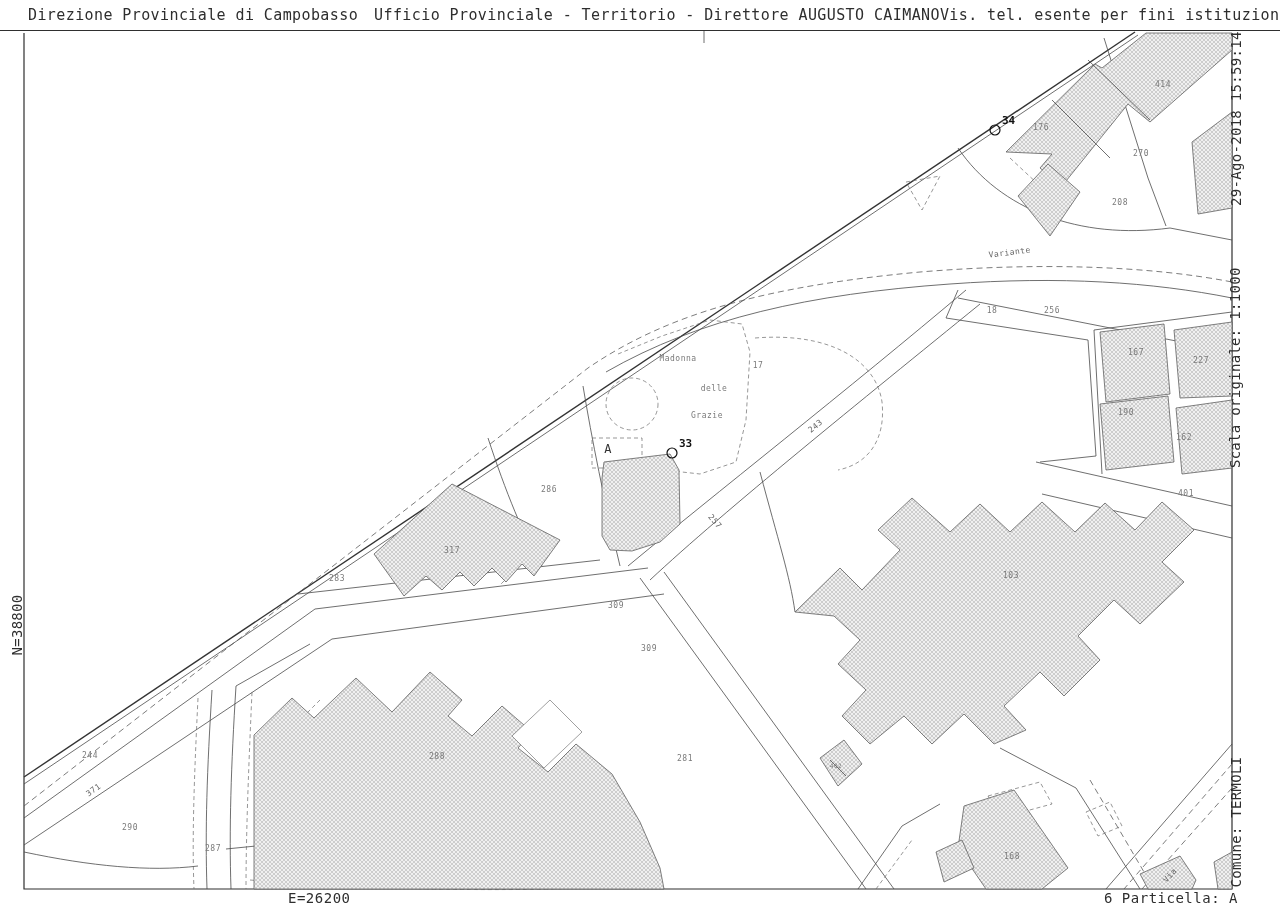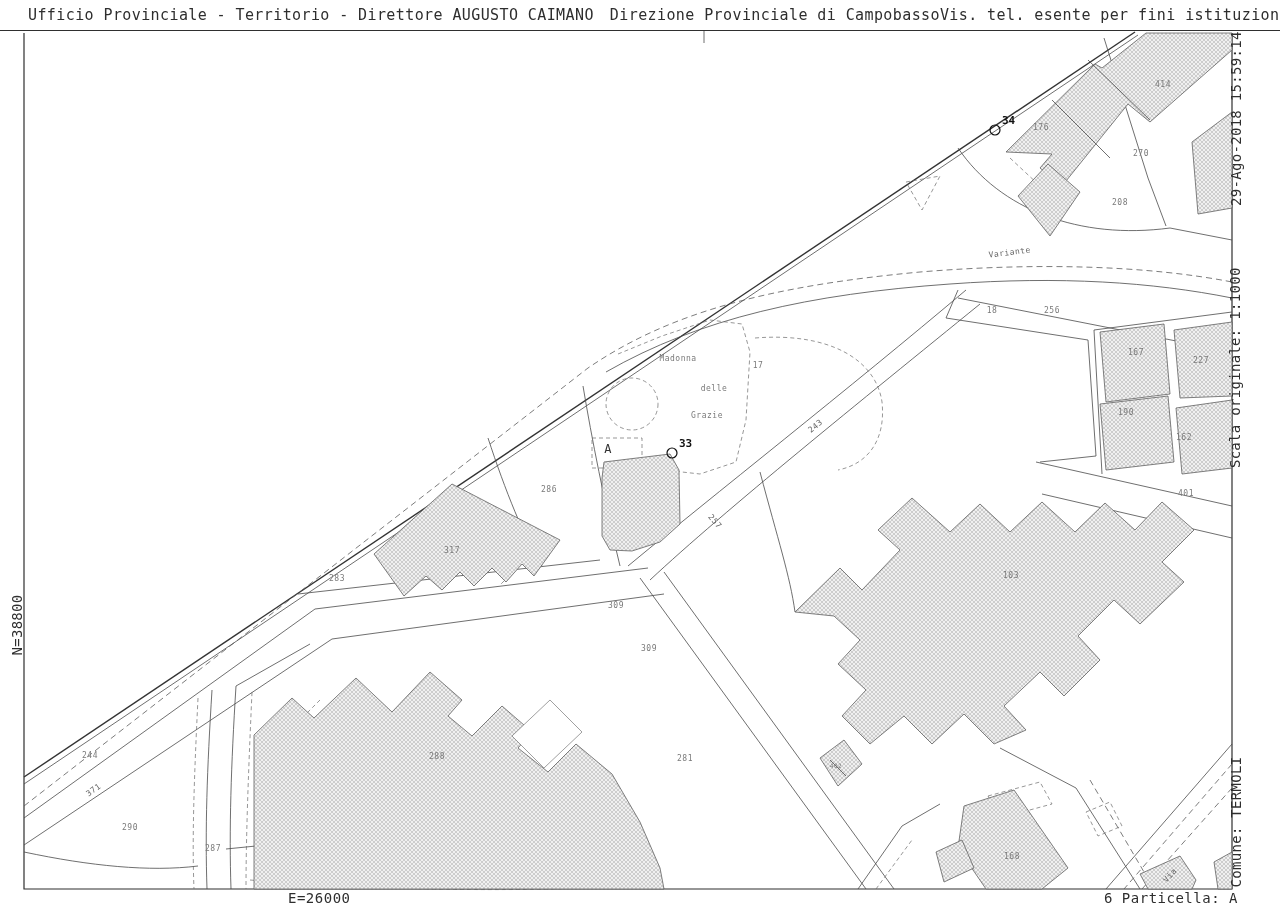--- a/index.html
+++ b/index.html
@@ -36,43 +36,43 @@
   .lbl.road{fill:#666}
   .lbl.big{fill:#333;font-size:12px}
   .lbl.tiny{font-size:6px}
   .lbl.point{fill:#111;font-weight:bold;font-size:11px;text-anchor:start;letter-spacing:0}
 </style>
 </head>
 <body>
 
 <div class="header">
   <span class="lft">
+    <span>Direzione Provinciale di Campobasso</span>
     <span>Ufficio Provinciale - Territorio - Direttore AUGUSTO CAIMANO</span>
-    <span>Direzione Provinciale di Campobasso</span>
   </span>
   <span class="sp"></span>
   <span>Vis. tel. esente per fini istituzionali</span>
 </div>
 
 <div class="vtext ra" style="left:1253px;top:123px">
   <div>29-Ago-2018 15:59:14</div>
   <div>Prot. n. T157777/2018</div>
 </div>
 <div class="vtext ra" style="left:1252px;top:455px">
   <div>Scala originale: 1:1000</div>
   <div>Dimensione cornice: 267.000 x 189.000 metri</div>
 </div>
 <div class="vtext" style="left:1253px;top:822px">
   <div>Comune: TERMOLI</div>
   <div>Foglio:  14</div>
 </div>
 <div class="vtext" style="left:9px;top:625px">
   <div>N=38800</div>
 </div>
-<div class="corner" style="left:288px;top:890px">E=26000</div>
+<div class="corner" style="left:288px;top:890px">E=26200</div>
 <div class="corner" style="left:1104px;top:890px">6 Particella: A</div>
 
 <svg id="map-svg" width="1280" height="916" viewBox="0 0 1280 916">
   <defs>
     <pattern id="hatch" width="4" height="4" patternUnits="userSpaceOnUse">
       <rect width="4" height="4" fill="#f0f0f0"></rect>
       <path d="M0,4 L4,0 M0,0 L4,4" stroke="#b5b5b5" stroke-width="0.6"></path>
     </pattern>
   </defs>
 

